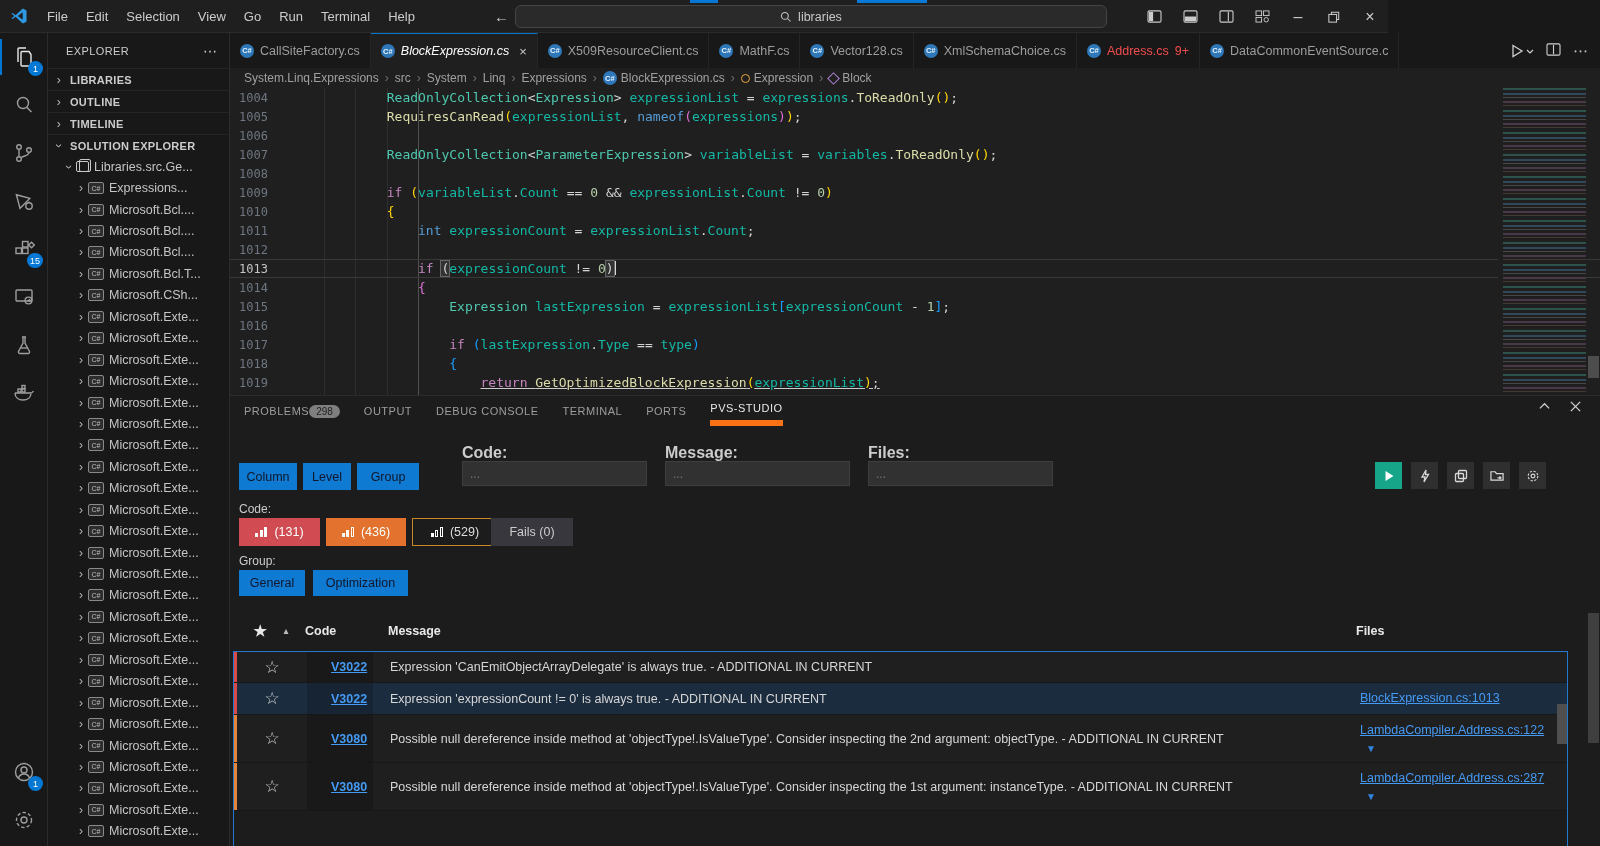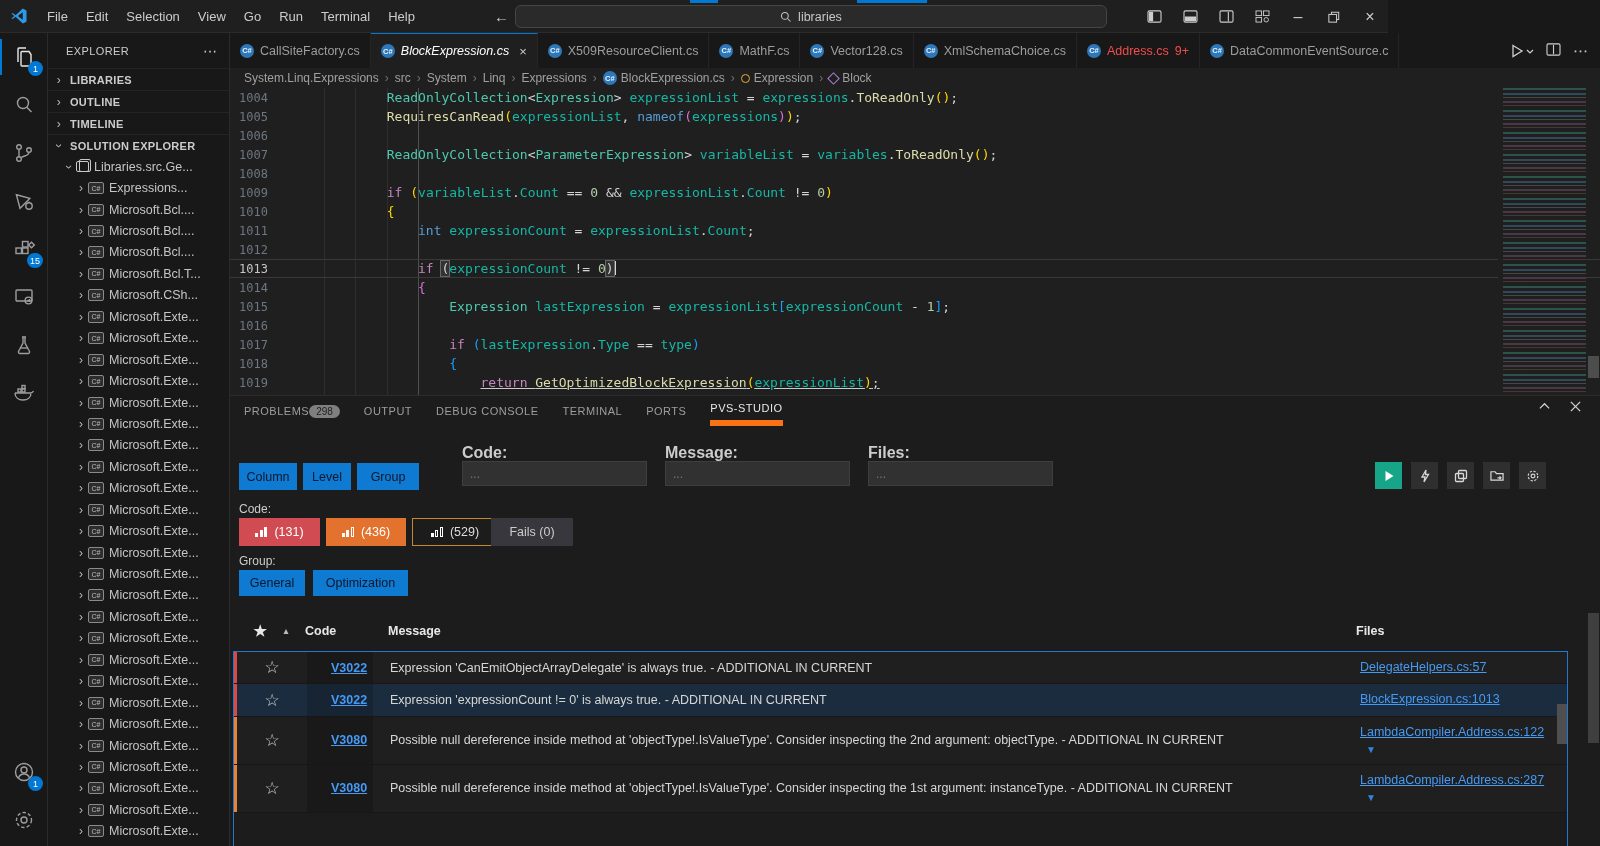--- a/index.html
+++ b/index.html
@@ -728,23 +728,20 @@
 
     <div class="irow">
           <div class="stripe red"></div>
           <div class="cell-star">
             <span>☆</span>
           </div>
           <div class="cell-code">
             <a class="lnk" style="font-weight: bold;">V3022</a>
           </div>
           <div class="cell-msg">Expression 'CanEmitObjectArrayDelegate' is always true. - ADDITIONAL IN CURRENT</div>
-          <div class="cell-files">
-            <a class="lnk">DelegateHelpers.cs:57</a>
-          </div>
         </div>
         <div class="irow selected">
           <div class="stripe red"></div>
           <div class="cell-star">
             <span>☆</span>
           </div>
           <div class="cell-code">
             <a class="lnk" style="font-weight: bold;">V3022</a>
           </div>
           <div class="cell-msg">Expression 'expressionCount != 0' is always true. - ADDITIONAL IN CURRENT</div>

